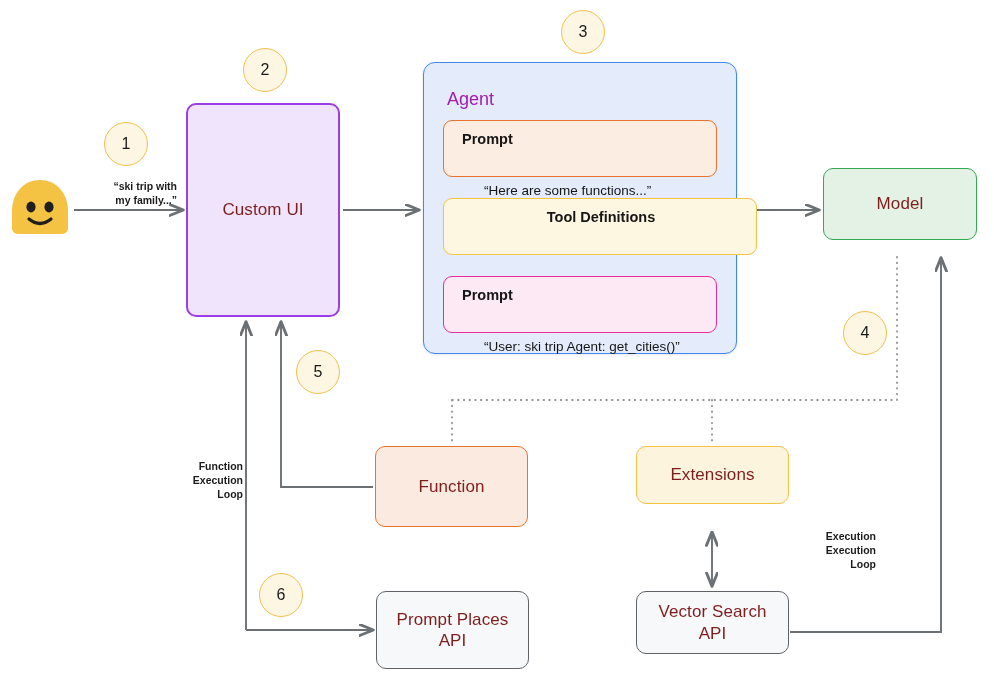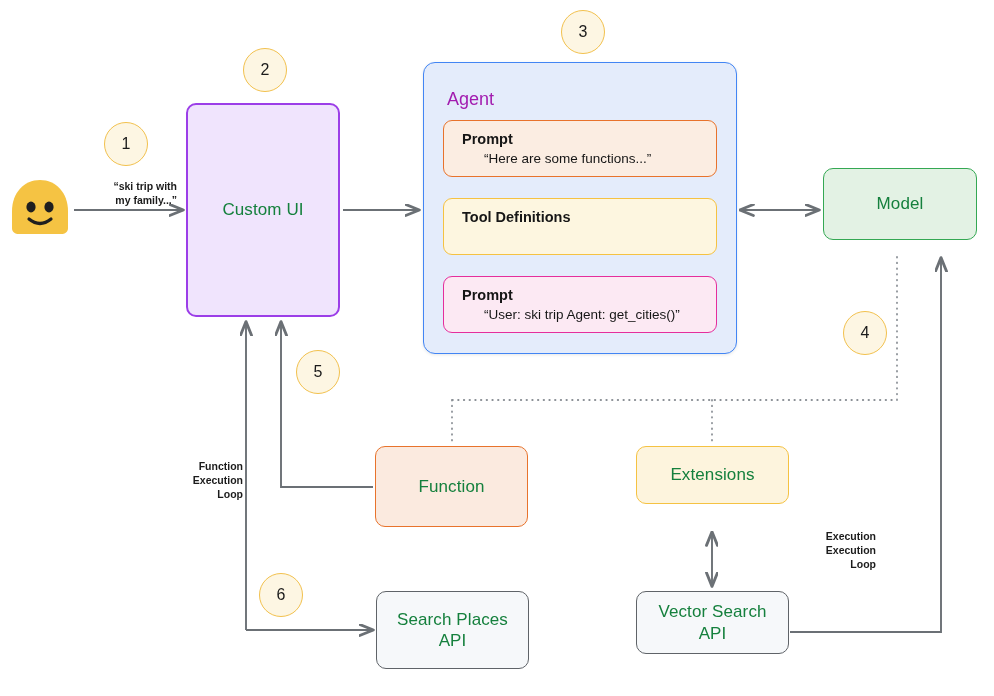--- a/index.html
+++ b/index.html
@@ -1,38 +1,38 @@
 <!DOCTYPE html>
 <html><head>
 <meta charset="utf-8">
 <style>
   html,body{margin:0;padding:0;background:#ffffff;}
   body{font-family:"Liberation Sans","DejaVu Sans",sans-serif;}
   #canvas{position:relative;width:994px;height:696px;background:#ffffff;overflow:hidden;}
   .node{position:absolute;box-sizing:border-box;display:flex;align-items:center;justify-content:center;
         text-align:center;border-radius:10px;}
-  .node .lbl{font-size:17px;color:#15803d;line-height:1.25;letter-spacing:.1px;}
+  .node .lbl{font-size:17px;color:#7f1d1d;line-height:1.25;letter-spacing:.1px;}
 
   
   #custom-ui{left:186px;top:103px;width:154px;height:214px;background:#F0E4FD;border:2px solid #9C3EE8;}
   #agent{left:423px;top:62px;width:314px;height:292px;background:#E4ECFB;border:1.6px solid #4285F4;
          border-radius:12px;display:block;box-shadow:0 1px 3px rgba(60,64,67,.12);}
   #agent .agent-title{position:absolute;left:23px;top:18px;font-size:18px;color:#a21caf;margin-top:8px;}
   #model{left:823px;top:168px;width:154px;height:72px;background:#E3F2E4;border:1.6px solid #34A853;}
   #function{left:375px;top:446px;width:153px;height:81px;background:#FBEADF;border:1.8px solid #E8732C;}
   #extensions{left:636px;top:446px;width:153px;height:58px;background:#FDF4DD;border:1.8px solid #F5C242;}
   #google-places{left:376px;top:591px;width:153px;height:78px;background:#F6F8FA;border:1.4px solid #5F6368;}
   #vector-search{left:636px;top:591px;width:153px;height:63px;background:#F6F8FA;border:1.4px solid #5F6368;}
 
   
   .card{position:absolute;left:443px;box-sizing:border-box;border-radius:9px;padding:9px 16px 9px 18px;}
   .card .card-title{font-size:14.5px;font-weight:700;color:#161616;line-height:1.35;}
-  .card .card-sub{font-size:13.5px;color:#161616;line-height:1.4;padding-left:22px;white-space:nowrap;}
+  .card .card-sub{font-size:13.5px;color:#161616;line-height:1.4;padding-left:22px;white-space:nowrap;margin-top:32px;}
   #card-prompt-1{top:120px;width:274px;height:57px;background:#FBEDE2;border:1.6px solid #E8732C;}
-  #card-tools{top:198px;width:274px;height:57px;background:#FDF6E0;border:1.6px solid #F5C242;}
+  #card-tools{top:198px;width:314px;height:57px;background:#FDF6E0;border:1.6px solid #F5C242;text-align:center;}
   #card-prompt-2{top:276px;width:274px;height:57px;background:#FCE9F3;border:1.6px solid #E52E9C;}
 
   
   .badge{position:absolute;width:42px;height:42px;border-radius:50%;background:#FDF6E3;
          border:1.8px solid #F2C14E;display:flex;align-items:center;justify-content:center;
          font-size:16px;color:#1b1b1b;}
   #badge-1{left:104px;top:122px;}
   #badge-2{left:243px;top:48px;}
   #badge-3{left:561px;top:10px;}
   #badge-4{left:843px;top:311px;}
@@ -123,21 +123,21 @@
   <div class="node" id="function">
     <span class="lbl">Function</span>
   </div>
 
   <div class="node" id="extensions">
     <span class="lbl">Extensions</span>
   </div>
 
   <div class="node" id="google-places">
     <span class="lbl">
-      <span>Search Places</span><br>
+      <span>Prompt Places</span><br>
       <span>API</span>
     </span>
   </div>
 
   <div class="node" id="vector-search">
     <span class="lbl">
       <span>Vector Search</span><br>
       <span>API</span>
     </span>
   </div>

